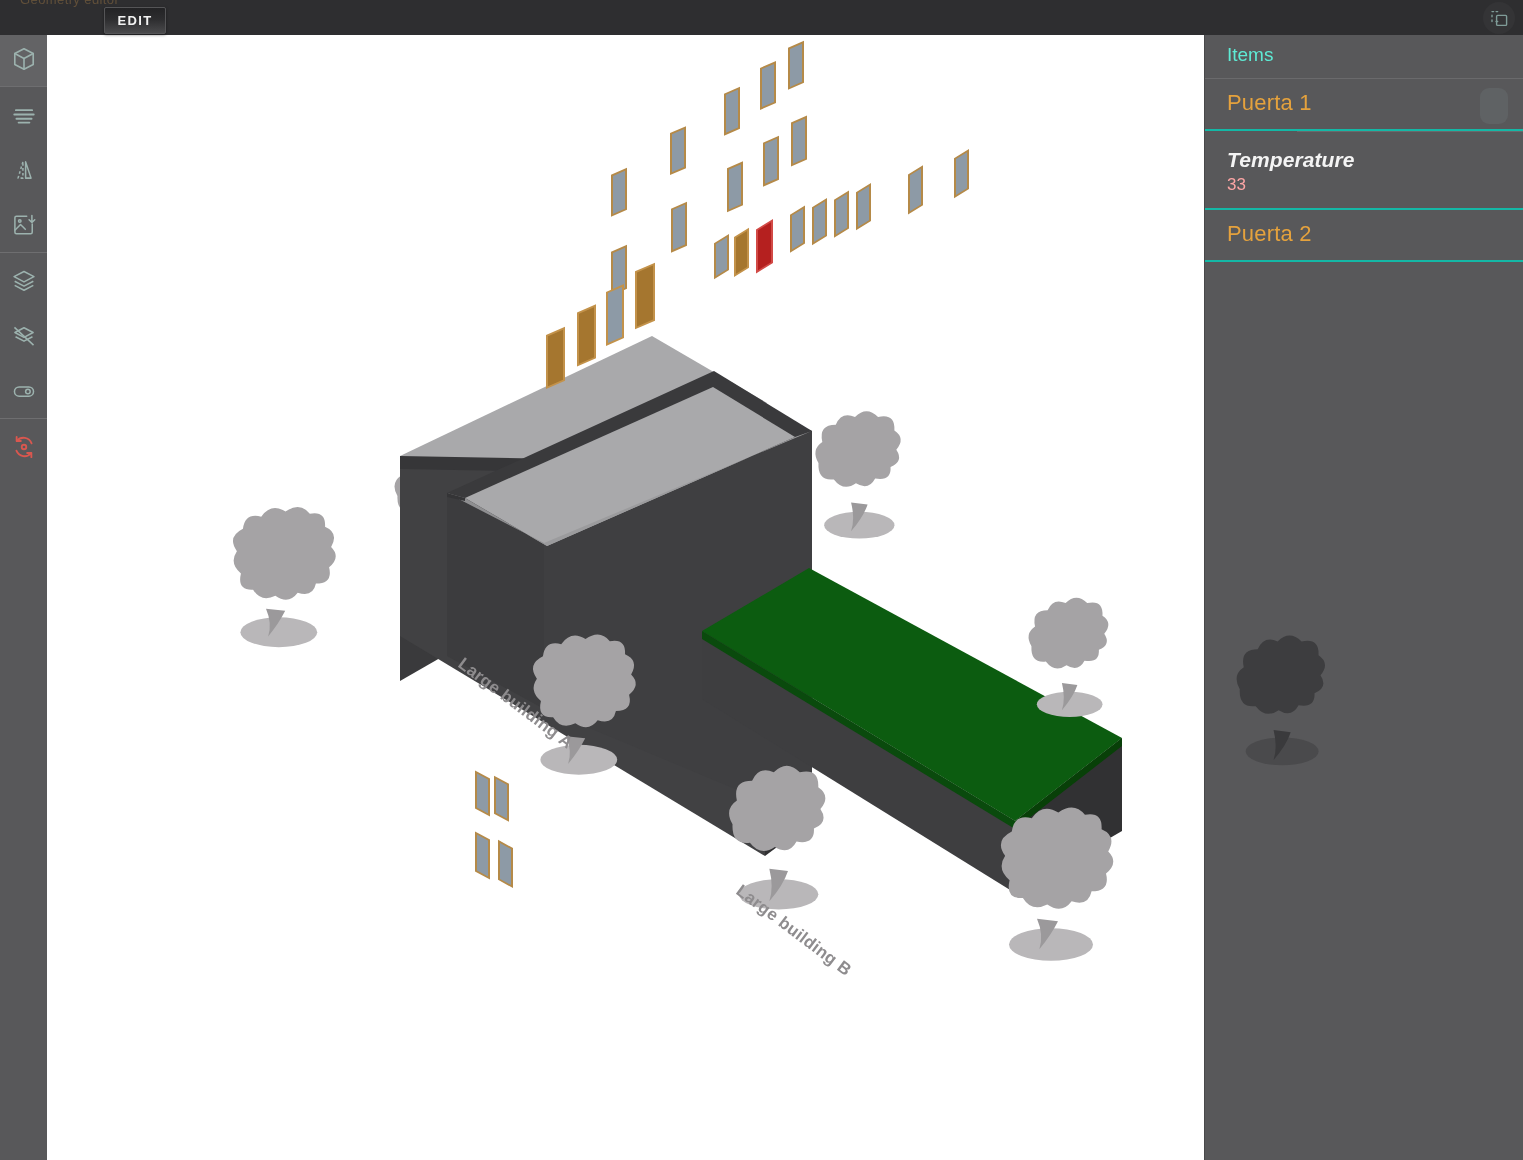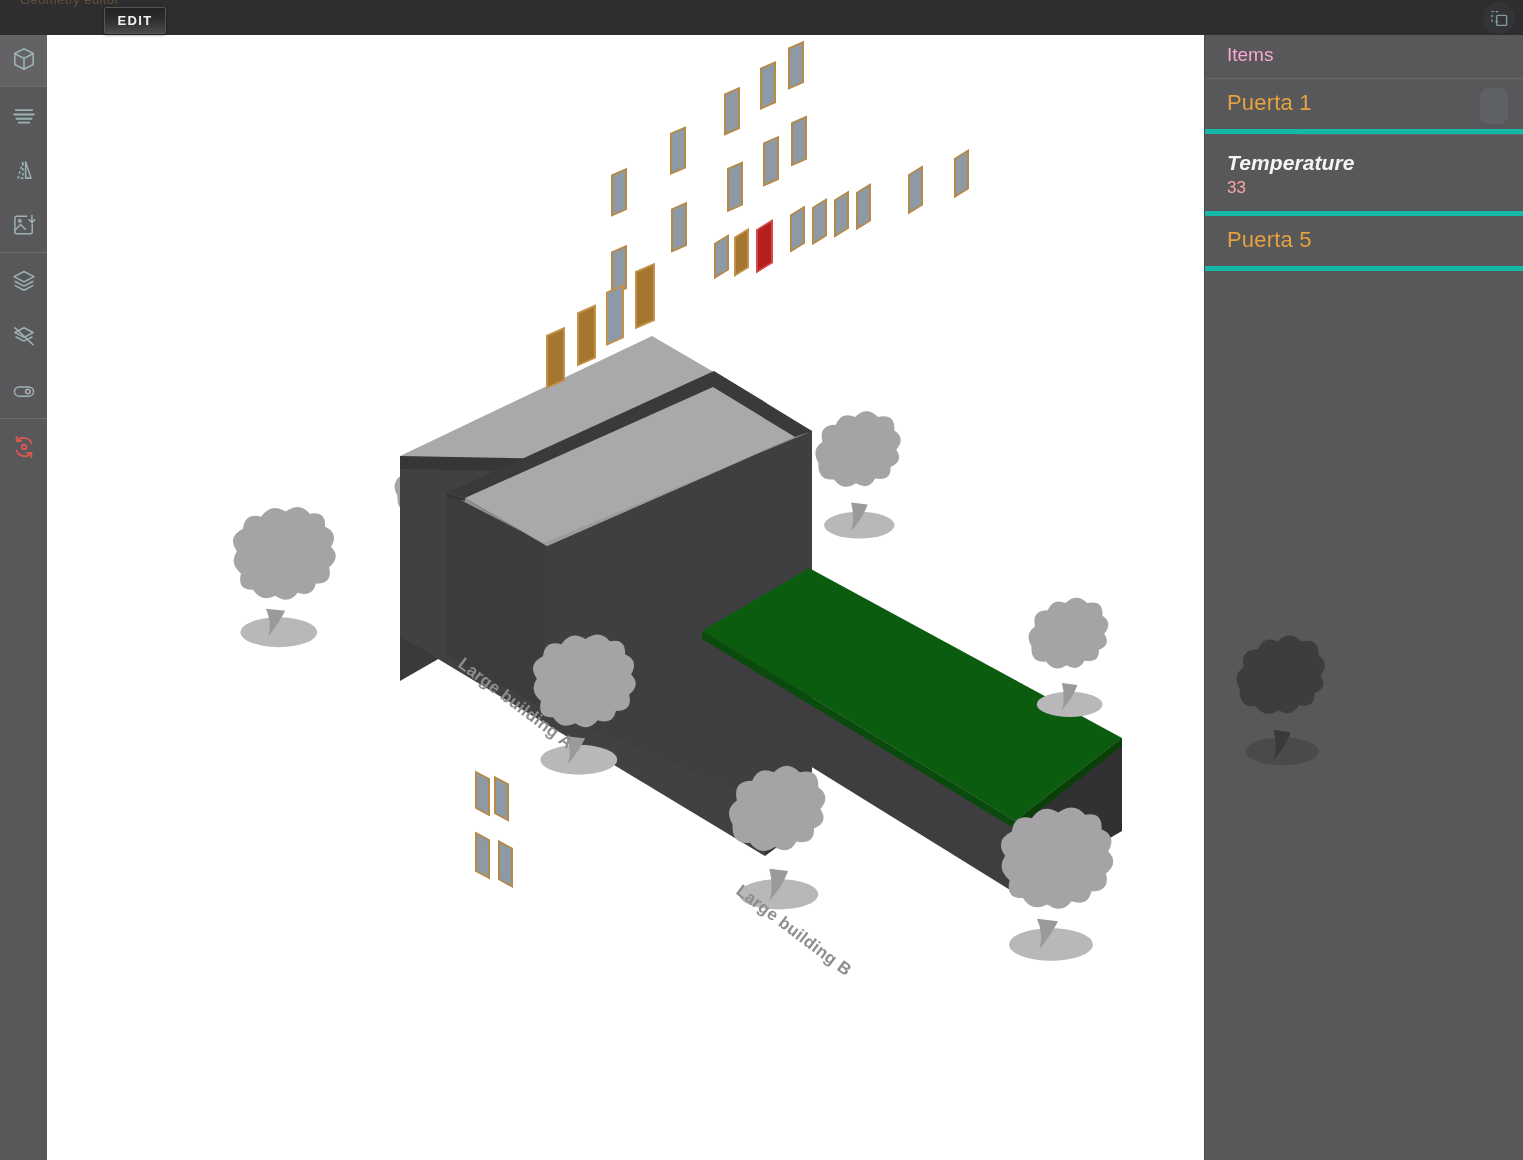--- a/index.html
+++ b/index.html
@@ -86,28 +86,28 @@
     position: absolute; right: 0; top: 31px;
     width: 319px; height: 1129px;
     background: #58585a;
     border-left: 1px solid #48484a;
     z-index: 35;
   }
   .panel-head {
     height: 48px;
     display: flex; align-items: center;
     padding-left: 22px;
-    color: #f9a8d4;
+    color: #5eead4;
     font-size: 19px;
     border-bottom: 1px solid #6a6a6c;
   }
   .panel-row {
     position: relative;
     padding: 11px 22px 13px 22px;
-    border-bottom: 5px solid #14b8a6;
+    border-bottom: 2px solid #14b8a6;
   }
   .item-title {
     color: #e5a23d;
     font-size: 22px;
     letter-spacing: .2px;
   }
   .prop-block { padding-top: 6px; }
   .prop-name {
     color: #f4f4f4;
     font-size: 21px;
@@ -384,21 +384,21 @@
     </div>
     <div class="panel-row">
       <div class="inner-rule"></div>
       <div class="prop-block">
         <div class="prop-name">Temperature</div>
         <div class="prop-value">33</div>
       </div>
     </div>
 
     <div class="panel-row">
-      <div class="item-title">Puerta 5</div>
+      <div class="item-title">Puerta 2</div>
     </div>
   </div>
 
   <svg class="bleed-tree" viewBox="0 0 150 140">
     <ellipse cx="70" cy="118" rx="34" ry="13" fill="#4a4a4c"></ellipse>
     <path d="M22 58 q-8-14 4-22 q-4-18 14-18 q6-14 20-8 q12-12 24 0 q18-4 17 14
              q12 8 2 20 q8 12 -6 18 q1 15 -16 12 q-7 13 -20 5 q-13 9 -23-4
              q-17 2 -16-17z" fill="#3d3d3f" transform="translate(10,6) scale(0.93)"></path>
     <path d="M62 98 q4 16 0 28 q12-14 16-26z" fill="#3a3a3c"></path>
   </svg>

